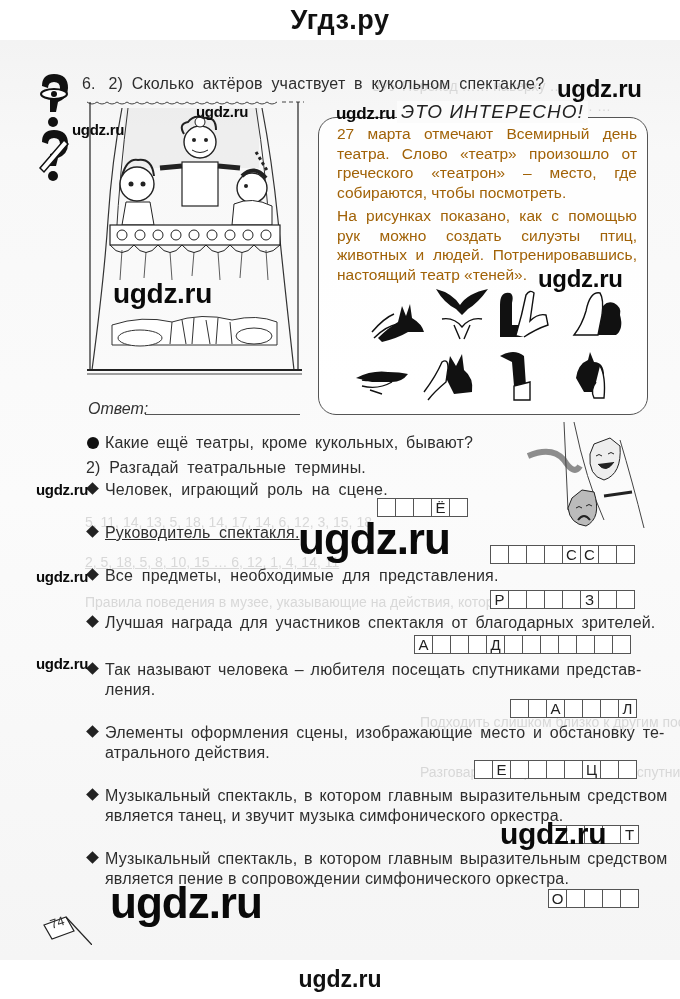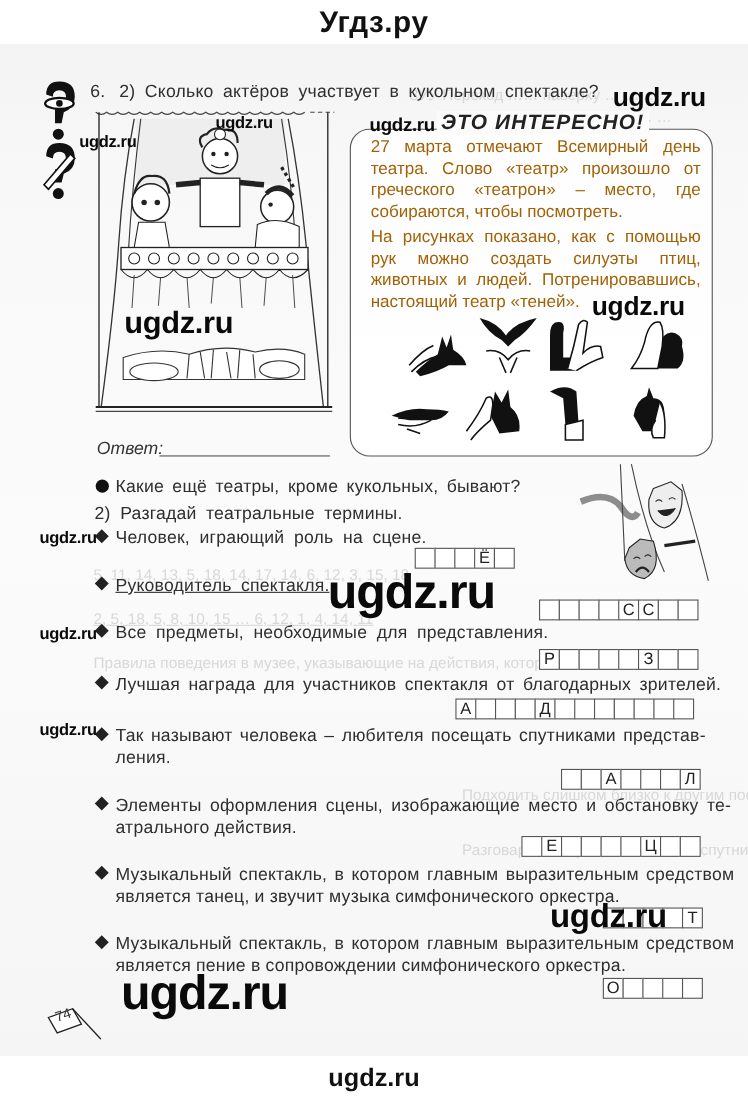--- a/index.html
+++ b/index.html
@@ -33,21 +33,21 @@
   .wm.lg { font-size: 44px; letter-spacing: -1px; }
 
   .bullet { display: inline-block; width: 9px; height: 9px; background: #222; transform: rotate(45deg); margin-right: 8px; position: relative; top: -2px; }
 
   .info-box {
     position: absolute; left: 318px; top: 117px; width: 330px; height: 298px;
     border: 1.5px solid #555; border-radius: 18px; background: rgba(255,255,255,0.85);
   }
   .info-title {
     position: absolute; left: 397px; top: 101px; background: #fbfbfb; padding: 0 4px;
-    font-style: italic; font-size: 19px; line-height: 22px; color: #222; letter-spacing: 1px; font-weight: bold;
+    font-style: italic; font-size: 19px; line-height: 22px; color: #222; letter-spacing: 1px;
   }
   .info-body { position: absolute; left: 337px; top: 124px; width: 300px; font-size: 15.5px; line-height: 19.5px; color: #a16207; }
   .info-body p { text-align: justify; text-align-last: justify; margin-bottom: 4px; }
   .info-body p .ln { display: block; text-align: justify; text-align-last: justify; }
 
   .shadow-img { position: absolute; width: 60px; height: 55px; }
 
   .stage { position: absolute; left: 82px; top: 100px; width: 225px; height: 293px; }
 
   .answer-label { position: absolute; left: 88px; top: 400px; font-style: italic; font-size: 16px; color: #333; }

